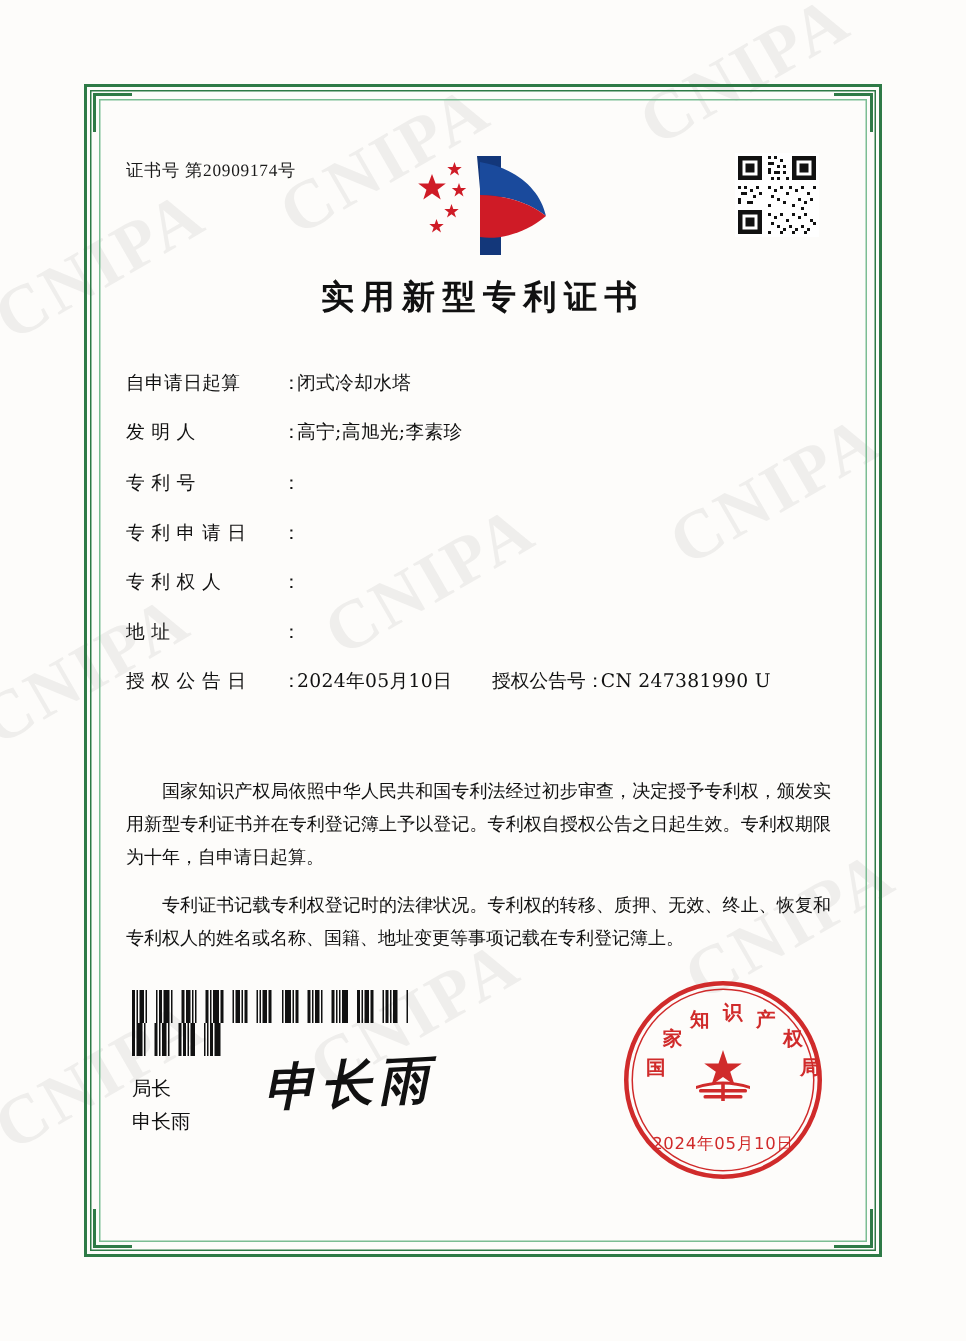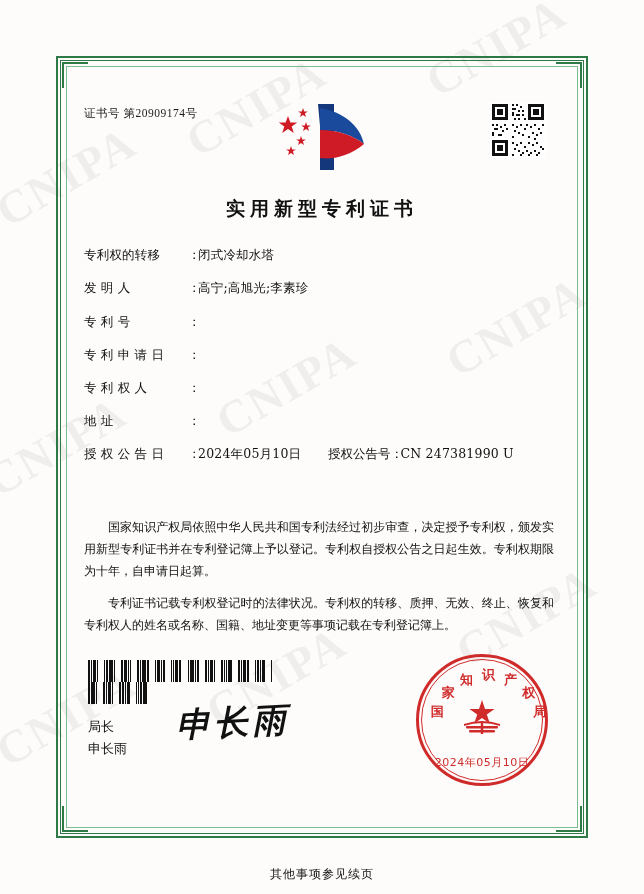--- a/index.html
+++ b/index.html
@@ -103,26 +103,26 @@
     top: 102px;
     width: 56px;
     height: 56px;
     background: #fff;
   }
 
   
   .title {
     position: absolute;
     left: 0;
-    top: 196px;
+    top: 183px;
     width: 644px;
     text-align: center;
     font-family: "DejaVu Serif", "Liberation Serif", serif;
     font-weight: bold;
-    font-size: 19px;
+    font-size: 22px;
     letter-spacing: 5px;
     color: #111;
   }
 
   
   .fields {
     position: absolute;
     left: 84px;
     top: 246px;
     width: 470px;
@@ -427,21 +427,21 @@
           <rect x="46" y="52" width="2" height="2"></rect>
       </g>
     </svg>
   </div>
 
   <div class="title">实用新型专利证书</div>
 
   <div class="fields">
 
     <div class="field-row">
-      <div class="field-label">专利权的转移</div>
+      <div class="field-label">自申请日起算</div>
       <div class="field-colon">：</div>
       <div class="field-value">闭式冷却水塔</div>
     </div>
 
     <div class="field-row">
       <div class="field-label">发  明  人</div>
       <div class="field-colon">：</div>
       <div class="field-value">高宁;高旭光;李素珍</div>
     </div>
 
@@ -531,15 +531,14 @@
           <rect x="8" y="30" width="32" height="2.4" rx="1"></rect>
           <rect x="11" y="34" width="26" height="2.4" rx="1"></rect>
           <rect x="22.8" y="26" width="2.4" height="12"></rect>
           <path d="M6 28 Q24 22 42 28 L42 30 Q24 24 6 30 Z"></path>
         </g>
       </svg>
     </div>
     <div class="seal-date">2024年05月10日</div>
   </div>
 
-  <div class="footer-note">其他事项参见续页</div>
 
 </div>
 
 </body></html>

